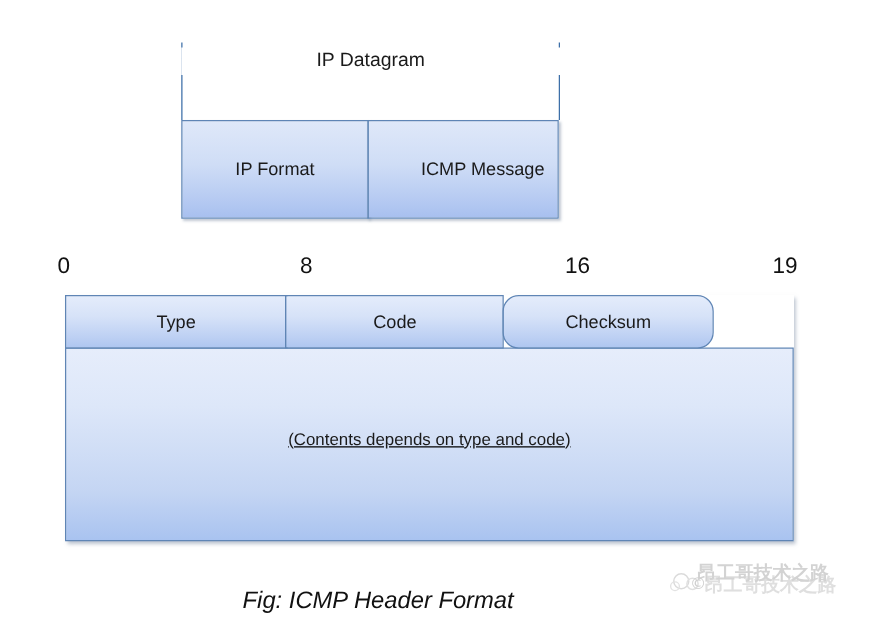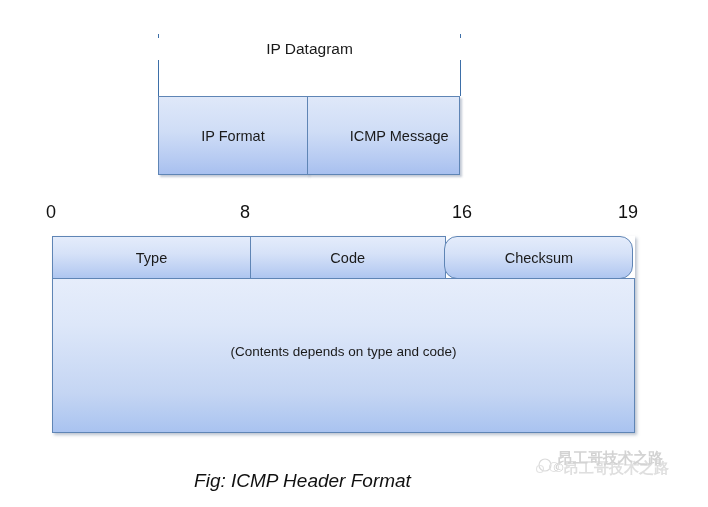--- a/index.html
+++ b/index.html
@@ -19,21 +19,21 @@
   #canvas {
     position: absolute;
     left: 0; top: 0;
     width: 708px;
     height: 507px;
   }
 
   
   .datagram-group {
     position: absolute;
-    left: 158px;
+    left: 145px;
     top: 34px;
     width: 304px;
     height: 142px;
   }
 
   
   .tick-line {
     position: absolute;
     top: 0;
     width: 0;
@@ -129,21 +129,21 @@
     position: absolute;
     left: 52px;
     top: 236px;
     width: 583px;
     height: 197px;
     box-shadow: 2px 2px 3px rgba(120,135,160,0.5);
   }
   .icmp-fieldrow {
     position: absolute;
     left: 0; top: 0;
-    width: 583px;
+    width: 519px;
     height: 43px;
     display: flex;
   }
   .icmp-cell {
     box-sizing: border-box;
     border: 1.3px solid #5f85b5;
     background: linear-gradient(to bottom, #e4ecfb 0%, #d6e2f8 40%, #bdd0f3 80%, #aec6f0 100%);
     display: flex;
     align-items: center;
     justify-content: center;
@@ -159,20 +159,21 @@
     left: 0;
     top: 41.7px;
     width: 583px;
     height: 155px;
     box-sizing: border-box;
     border: 1.3px solid #5f85b5;
     background: linear-gradient(to bottom, #e6edfb 0%, #dde7f9 30%, #c4d5f3 75%, #a9c3f0 100%);
     display: flex;
     align-items: center;
     justify-content: center;
+    text-decoration: underline;
   }
   .icmp-contents-text {
     font-size: 13.5px;
     color: #1a1a1a;
     position: relative;
     top: -4px;
   }
 
   
   .figure-caption {

